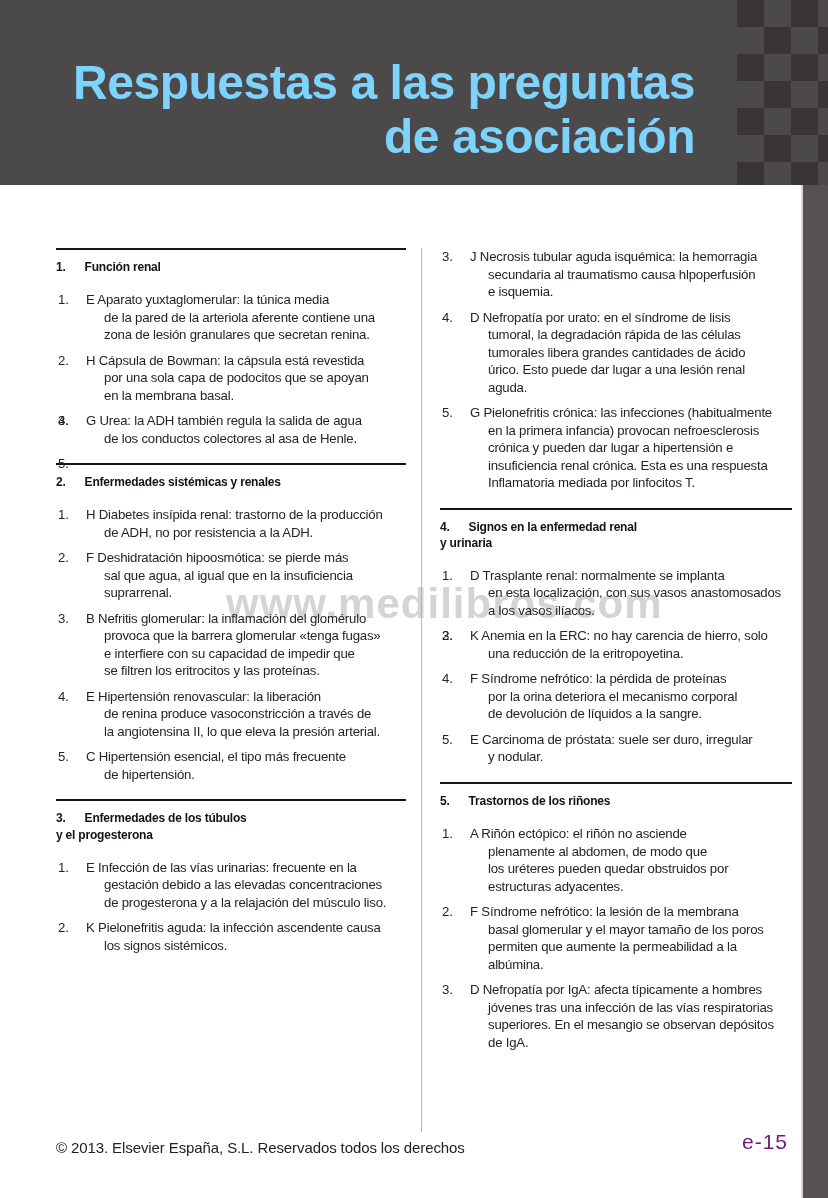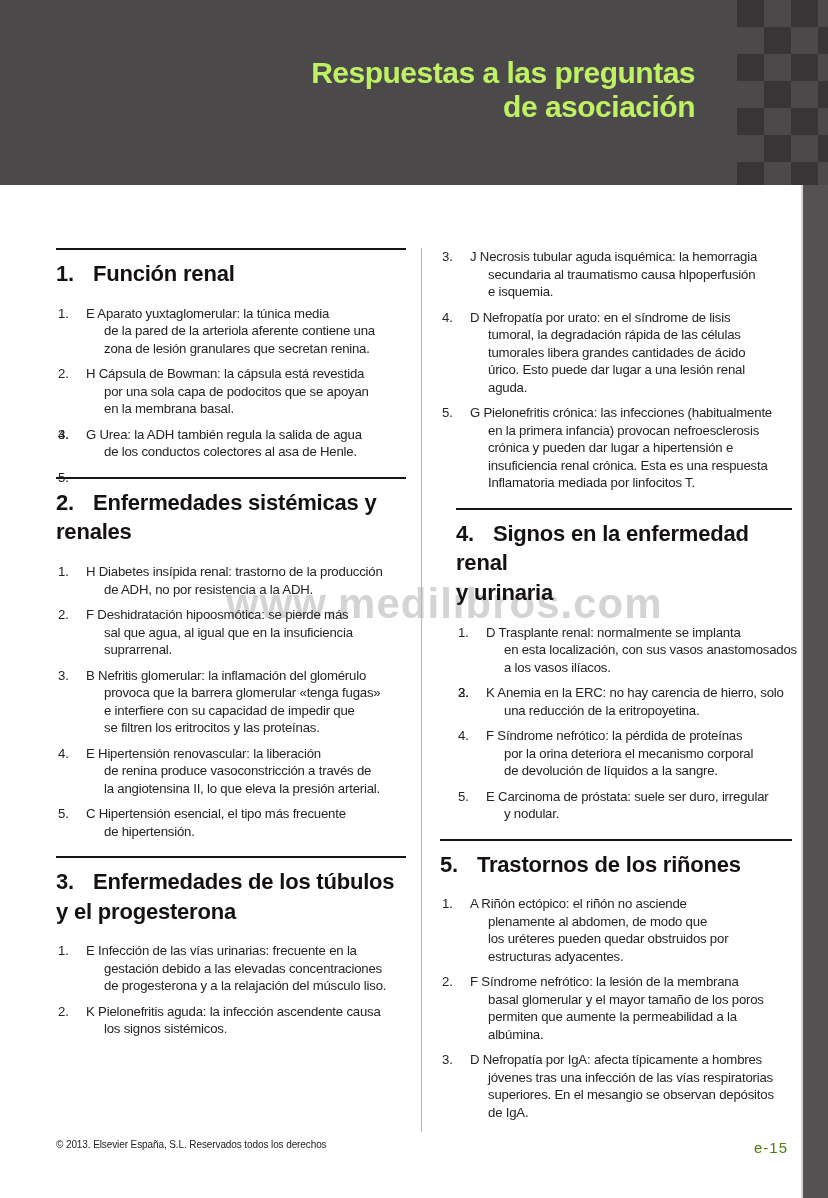--- a/index.html
+++ b/index.html
@@ -13,22 +13,22 @@
   .header-band {
     position:absolute; top:0; left:0; width:828px; height:185px;
     background:#4c494a;
   }
   .checkerboard {
     position:absolute; top:0; right:0; width:91px; height:185px;
     background: conic-gradient(#393536 25%, transparent 0 50%, #393536 0 75%, transparent 0) 27px 0 / 54px 54px;
   }
   .page-title {
     position:absolute; top:56px; right:133px; margin:0;
-    text-align:right; color:#bef264;
-    font-size:30px; font-weight:bold; line-height:1.12;
+    text-align:right; color:#7dd3fc;
+    font-size:48px; font-weight:bold; line-height:1.12;
     letter-spacing:-0.5px; white-space:pre-line;
   }
 
   
   .right-strip {
     position:absolute; top:185px; right:0; width:27px; height:1013px;
     background:#555153; border-left:2px solid #d6d6d6; box-sizing:border-box;
   }
 
   
@@ -43,41 +43,41 @@
   .col-left  { left:56px;  width:350px; }
   .col-right { left:440px; width:352px; }
   .col-divider {
     position:absolute; left:421px; top:248px; width:1px; height:884px;
     background:#b5b5b5;
   }
 
   .section { border-top:2px solid #171415; padding-top:9px; }
   .col .section:not(:first-child) { margin-top:16px; }
   .sec-title {
-    margin:0 0 16px 0; font-size:22px; font-weight:bold; color:#151112;
+    margin:0 0 16px 0; font-size:12px; font-weight:bold; color:#151112;
     line-height:1.35; letter-spacing:-0.2px;
   }
   .sec-num { margin-right:19px; }
   .sec-title-text { white-space:pre-line; }
 
   .item {
     position:relative; padding-left:48px; margin-bottom:8px;
     font-size:13.2px; line-height:17.5px; color:#272324; letter-spacing:-0.2px;
   }
   .item-num { position:absolute; left:2px; top:0; }
   .item-text { display:block; white-space:pre; text-indent:-18px; }
 
   
   .copyright {
     position:absolute; left:56px; top:1139px;
-    font-size:10px; color:#242122; letter-spacing:-0.1px;
+    font-size:15px; color:#242122; letter-spacing:-0.1px;
   }
   .page-number {
     position:absolute; right:40px; top:1130px;
-    font-size:15px; color:#4d7c0f; letter-spacing:1px;margin-top:9px;
+    font-size:21px; color:#701a75; letter-spacing:1px;
   }
 </style>
 </head>
 <body>
 
 <div class="header-band">
   <div class="checkerboard"></div>
   <h1 class="page-title">Respuestas a las preguntas
 de asociación</h1>
 </div>
@@ -188,21 +188,21 @@
     <div class="item">
         <span class="item-num">5.</span>
         <span class="item-text">G Pielonefritis crónica: las infecciones (habitualmente
 en la primera infancia) provocan nefroesclerosis
 crónica y pueden dar lugar a hipertensión e
 insuficiencia renal crónica. Esta es una respuesta
 Inflamatoria mediada por linfocitos T.</span>
       </div>
   </div>
 
-  <section class="section" style="margin-top:16px;margin-left:16px;">
+  <section class="section" style="margin-top:16px;">
     <h2 class="sec-title"><span class="sec-num">4.</span><span class="sec-title-text">Signos en la enfermedad renal
 y urinaria</span></h2>
     <div class="item">
         <span class="item-num">1.</span>
         <span class="item-text">D Trasplante renal: normalmente se implanta
 en esta localización, con sus vasos anastomosados
 a los vasos ilíacos.</span>
       </div>
     <div class="item">
         <span class="item-num">2.</span>

